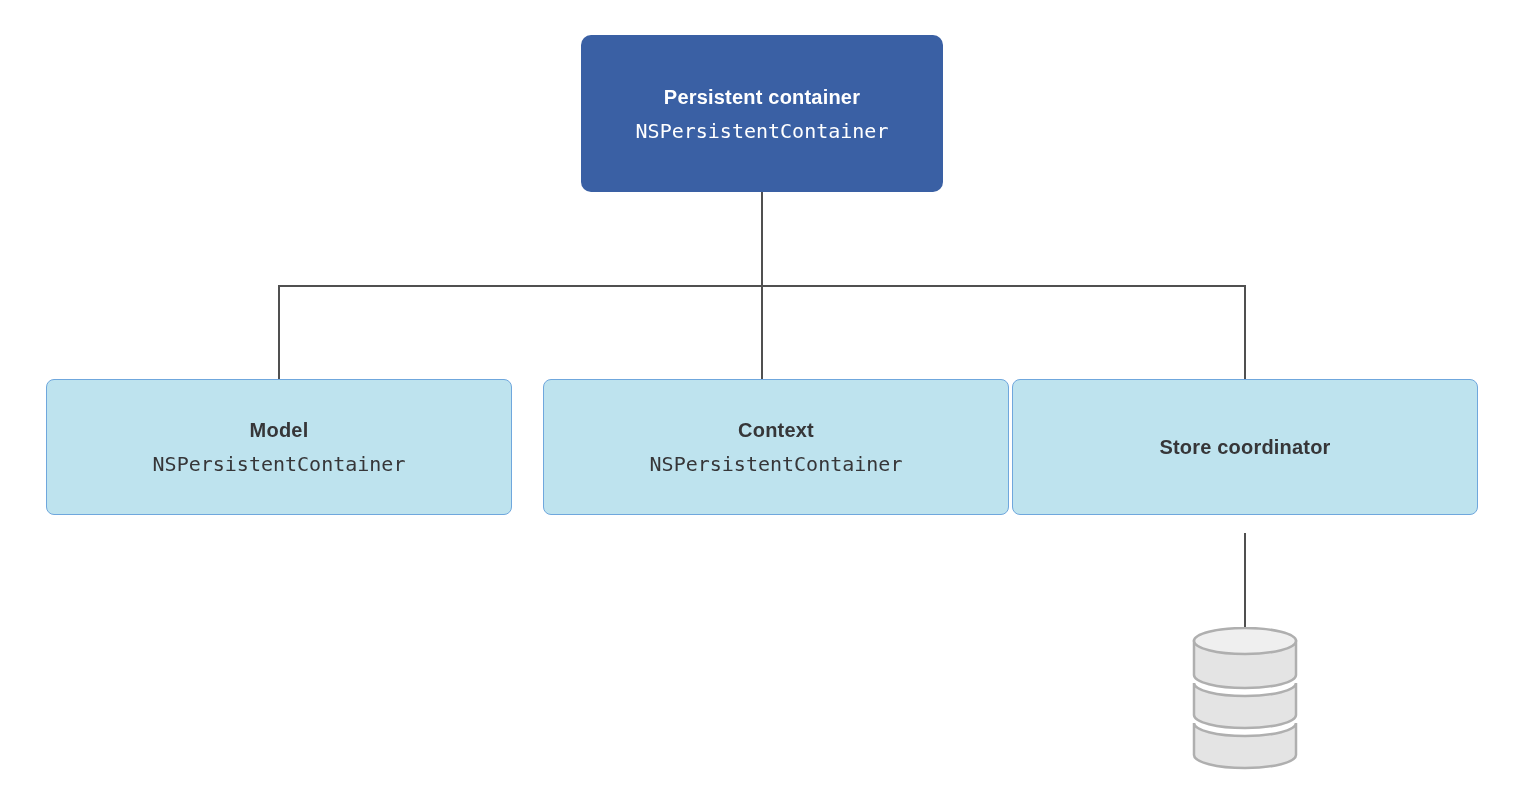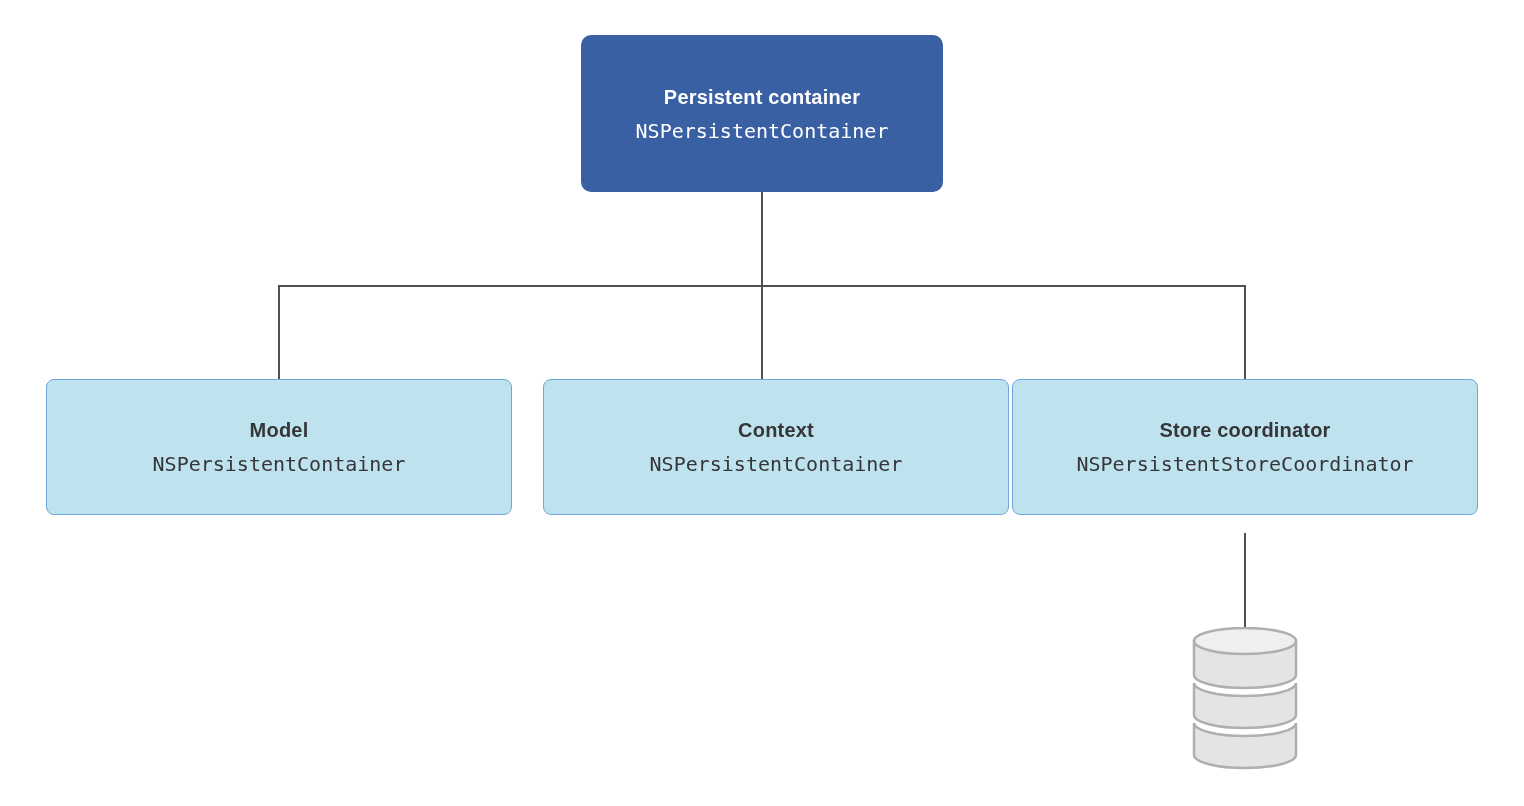--- a/index.html
+++ b/index.html
@@ -96,21 +96,20 @@
     <div class="node-code">NSPersistentContainer</div>
   </div>
 
   <div class="node node-child pos-1">
     <div class="node-title">Context</div>
     <div class="node-code">NSPersistentContainer</div>
   </div>
 
   <div class="node node-child pos-2">
     <div class="node-title">Store coordinator</div>
-    <div class="node-code">NSPersistentStoreCoordinator</div>
   </div>
 
   <svg class="db-icon" viewBox="0 0 106 143" aria-hidden="true">
 
     <path d="M2,14 v34 a51,13 0 0 0 102,0 v-34 z" fill="var(--db-fill)" stroke="var(--db-stroke)" stroke-width="2.5"></path>
 
     <ellipse cx="53" cy="14" rx="51" ry="13" fill="var(--db-top-fill)" stroke="var(--db-stroke)" stroke-width="2.5"></ellipse>
 
     <path d="M2,56 a51,13 0 0 0 102,0 v32 a51,13 0 0 1 -102,0 z" fill="var(--db-fill)" stroke="var(--db-stroke)" stroke-width="2.5"></path>
 

